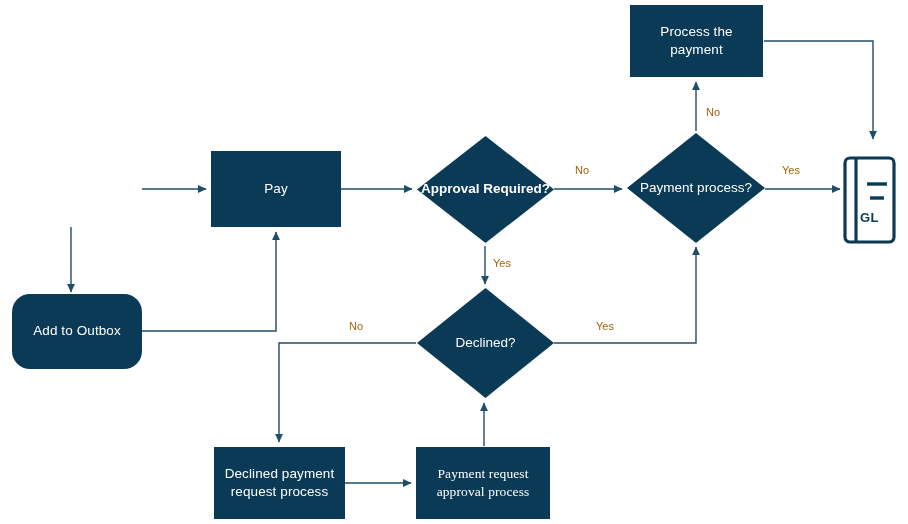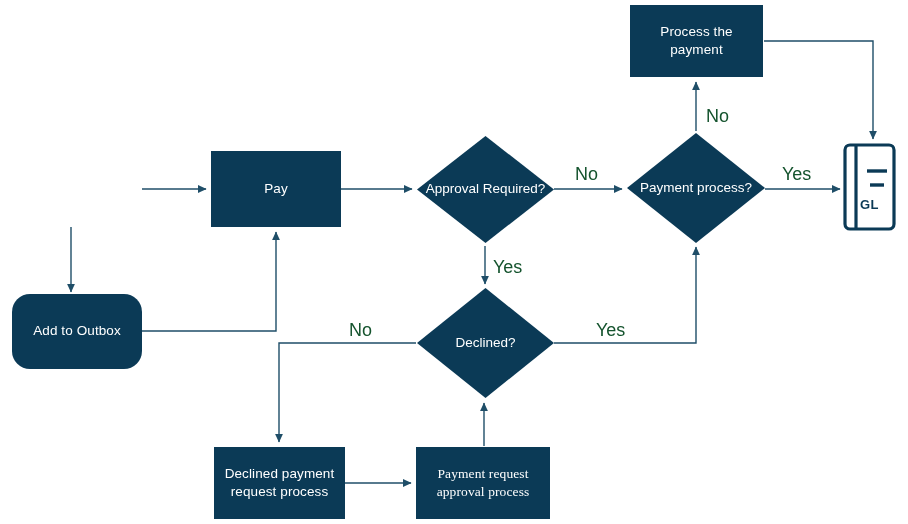--- a/index.html
+++ b/index.html
@@ -51,22 +51,22 @@
     align-items: center;
     justify-content: center;
     color: #ffffff;
     font-size: 13.5px;
     line-height: 1.35;
     text-align: center;
     pointer-events: none;
   }
   .edge-label {
     position: absolute;
-    color: #14532d;
-    font-size: 18px;
+    color: #a16207;
+    font-size: 11px;
     white-space: nowrap;
     z-index: 4;
   }
   #wires {
     position: absolute;
     left: 0;
     top: 0;
     width: 908px;
     height: 524px;
     z-index: 1;
@@ -141,42 +141,42 @@
   </div>
 
   <div class="node" style="left:214px; top:447px; width:131px; height:72px;">
     <span>Declined payment request process</span>
   </div>
 
   <div class="node" style="left:416px; top:447px; width:134px; height:72px;font-family:Liberation Serif, serif;">
     <span>Payment request approval process</span>
   </div>
 
-  <div class="diamond-wrap" style="left:417px; top:136px; width:137px; height:107px;">
+  <div class="diamond-wrap" style="left:417px; top:136px; width:137px; height:107px;font-weight:bold;">
     <svg width="137" height="107" viewBox="0 0 137 107" xmlns="http://www.w3.org/2000/svg">
       <polygon points="68.5,0 137,53.5 68.5,107 0,53.5" fill="#0b3a56"></polygon>
     </svg>
     <div class="diamond-label">Approval Required?</div>
   </div>
 
   <div class="diamond-wrap" style="left:627px; top:133px; width:138px; height:110px;">
     <svg width="138" height="110" viewBox="0 0 138 110" xmlns="http://www.w3.org/2000/svg">
       <polygon points="69,0 138,55 69,110 0,55" fill="#0b3a56"></polygon>
     </svg>
     <div class="diamond-label">Payment process?</div>
   </div>
 
   <div class="diamond-wrap" style="left:417px; top:288px; width:137px; height:110px;">
     <svg width="137" height="110" viewBox="0 0 137 110" xmlns="http://www.w3.org/2000/svg">
       <polygon points="68.5,0 137,55 68.5,110 0,55" fill="#0b3a56"></polygon>
     </svg>
     <div class="diamond-label">Declined?</div>
   </div>
 
-  <div class="gl-icon" style="left:843px; top:143px; width:53px; height:64px;">
+  <div class="gl-icon" style="left:843px; top:156px; width:53px; height:64px;">
     <svg width="53" height="88" viewBox="0 0 53 88" xmlns="http://www.w3.org/2000/svg">
       <rect x="2" y="2" width="49" height="84" rx="5" ry="5" fill="#ffffff" stroke="#0b3a56" stroke-width="3.2"></rect>
       <line x1="13" y1="3" x2="13" y2="85" stroke="#0b3a56" stroke-width="3.2"></line>
       <line x1="24" y1="28" x2="44" y2="28" stroke="#0b3a56" stroke-width="3.4"></line>
       <line x1="27" y1="42" x2="41" y2="42" stroke="#0b3a56" stroke-width="3.4"></line>
     </svg>
     <div class="gl-text" style="top:54px;">GL</div>
   </div>
 
   <div class="edge-label" style="left:575px; top:164px;">No</div>

